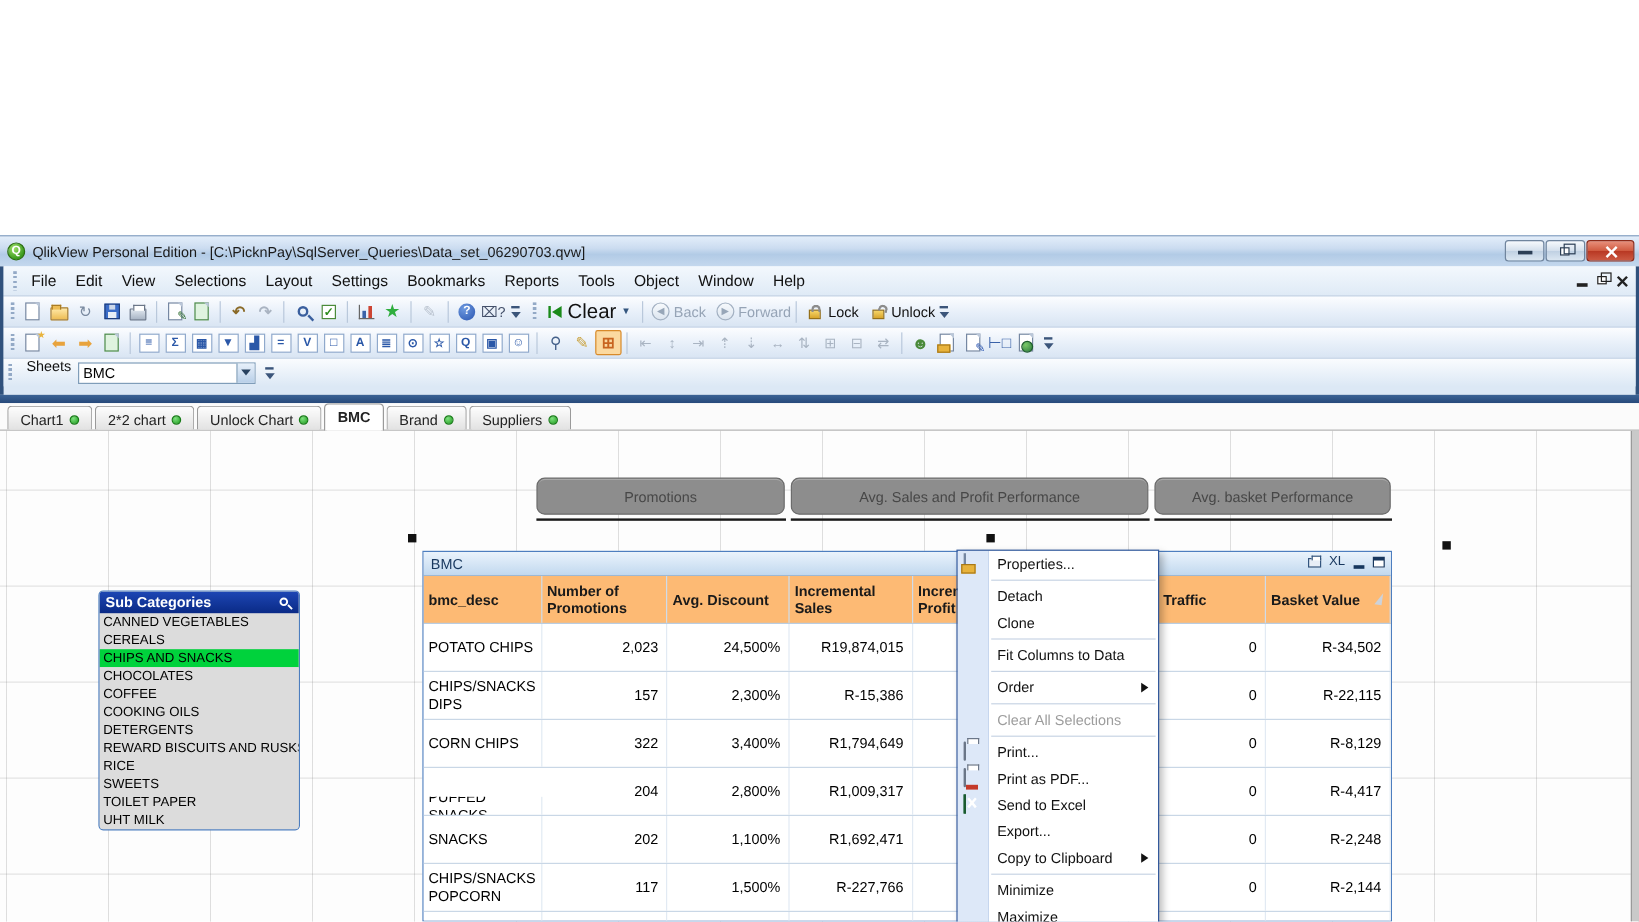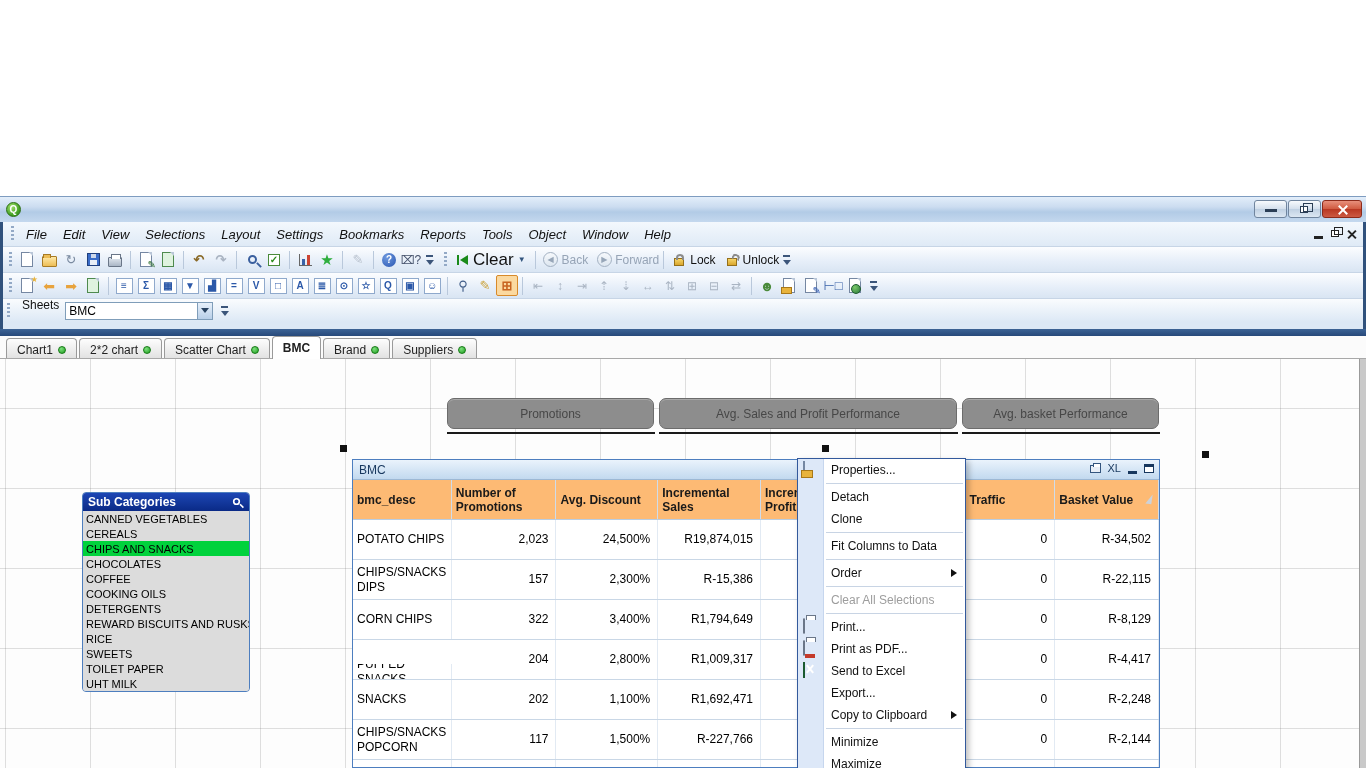--- a/index.html
+++ b/index.html
@@ -33,21 +33,21 @@
     width:2px; height:12px; background:#fff; }
   .glyph-x::before { transform:rotate(45deg); }
   .glyph-x::after { transform:rotate(-45deg); }
 
   
   .chrome { position:absolute; left:0; top:26px; width:100%; height:107px;
     border-left:3px solid #30517c; border-right:3px solid #30517c; background:#dce8f5; }
 
   .menubar { position:relative; height:24px; background:linear-gradient(to bottom,#f3f8fd,#dfeaf6);
     display:flex; align-items:center; padding-left:4px; }
-  .menu-item { font-size:13px; color:#111; padding:3px 8px;font-style:italic; }
+  .menu-item { font-size:13px; color:#111; padding:3px 8px; }
   .mdi-controls { position:absolute; right:6px; top:6px; display:flex; gap:8px; align-items:center; }
   .mdi-min { width:9px; height:3px; background:#222; margin-top:8px; }
   .mdi-restore { width:8px; height:7px; border:1px solid #222; position:relative; background:#fff; }
   .mdi-restore::before { content:""; position:absolute; left:2px; top:-4px; width:7px; height:6px; border:1px solid #222; }
   .mdi-close { position:relative; width:10px; height:10px; }
   .mdi-close::before,.mdi-close::after { content:""; position:absolute; left:4px; top:0; width:2px; height:11px; background:#222; }
   .mdi-close::before { transform:rotate(45deg); } .mdi-close::after { transform:rotate(-45deg); }
 
   .toolbar { position:relative; height:26px; display:flex; align-items:center;
     background:linear-gradient(to bottom,#fcfdff 0%,#e7eff9 55%,#d9e5f3 100%);
@@ -187,20 +187,21 @@
   .cmic-excel::before,.cmic-excel::after { content:""; position:absolute; left:5px; top:1px; width:2px; height:10px; background:#fff; }
   .cmic-excel::before { transform:rotate(40deg); } .cmic-excel::after { transform:rotate(-40deg); }
 </style>
 </head>
 <body>
 
 <div class="window">
 
   <div class="titlebar">
     <span class="app-icon">Q</span>
+    <span class="title-text">QlikView Personal Edition - [C:\PicknPay\SqlServer_Queries\Data_set_06290703.qvw]</span>
     <span class="win-buttons">
       <span class="win-btn">
           <span class="glyph-min"></span>
         </span>
       <span class="win-btn">
           <span class="glyph-restore"></span>
         </span>
       <span class="win-btn close glyph-x"></span>
     </span>
   </div>
@@ -441,21 +442,21 @@
   <div class="tabrow" id="tabrow">
       <div class="tab">
         <span>Chart1</span>
         <span class="tab-dot"></span>
       </div>
       <div class="tab">
         <span>2*2 chart</span>
         <span class="tab-dot"></span>
       </div>
       <div class="tab">
-        <span>Scatter Chart</span>
+        <span>Unlock Chart</span>
         <span class="tab-dot"></span>
       </div>
       <div class="tab active">
         <span>BMC</span>
       </div>
       <div class="tab">
         <span>Brand</span>
         <span class="tab-dot"></span>
       </div>
       <div class="tab">

